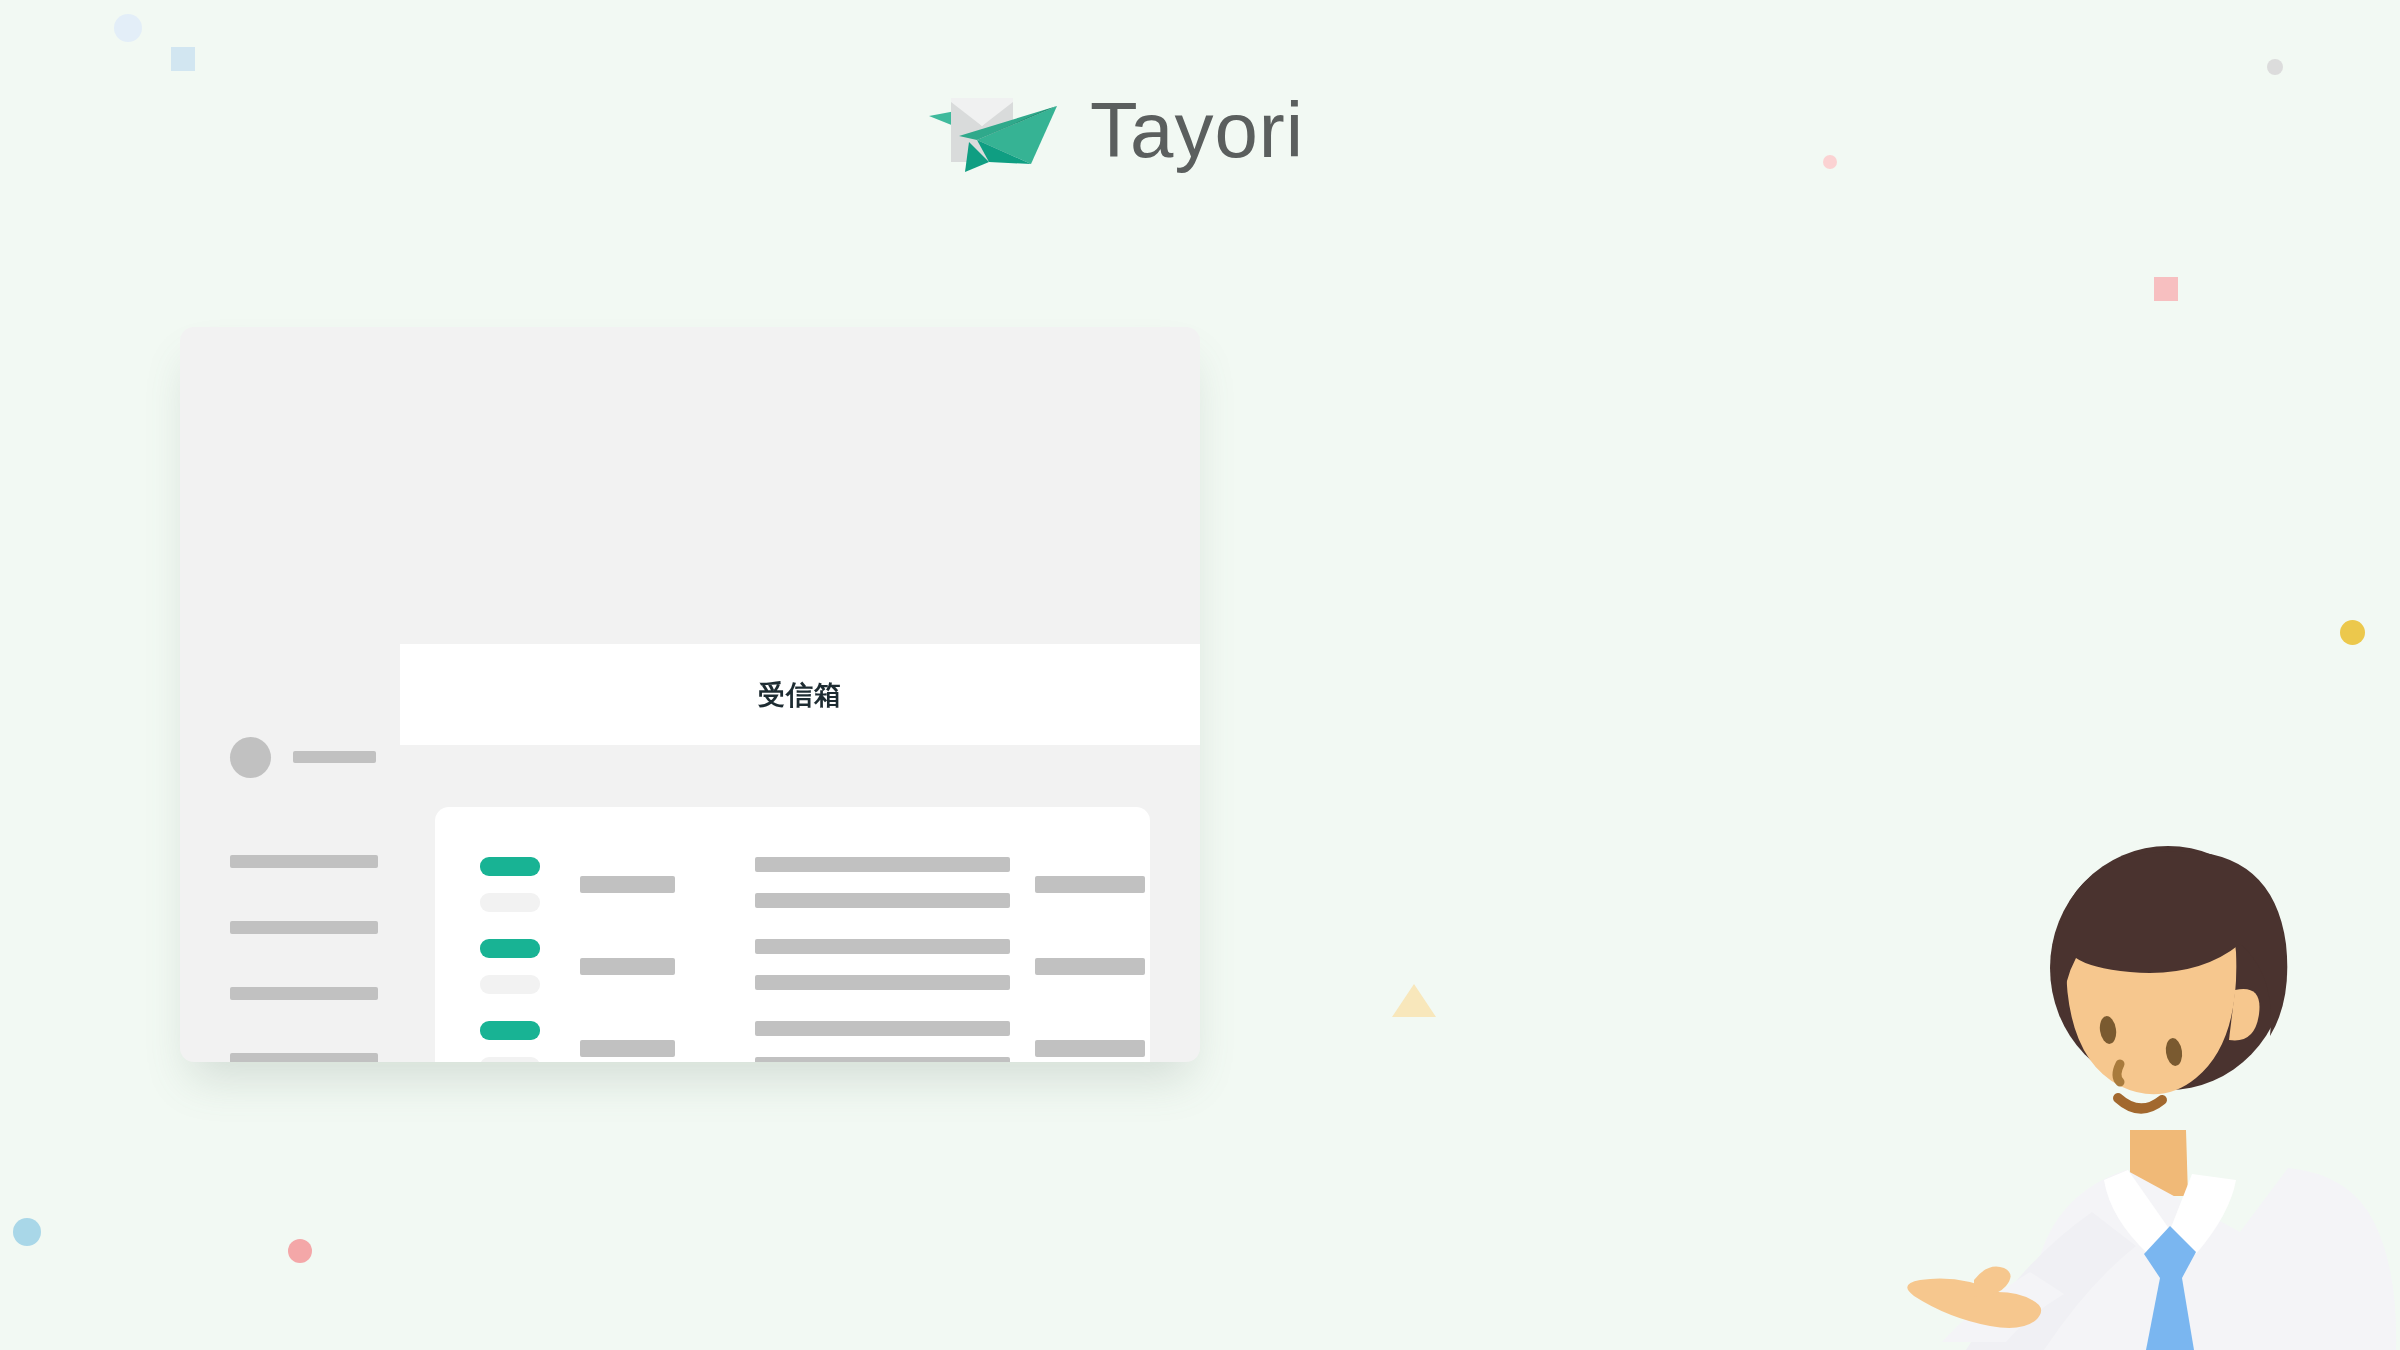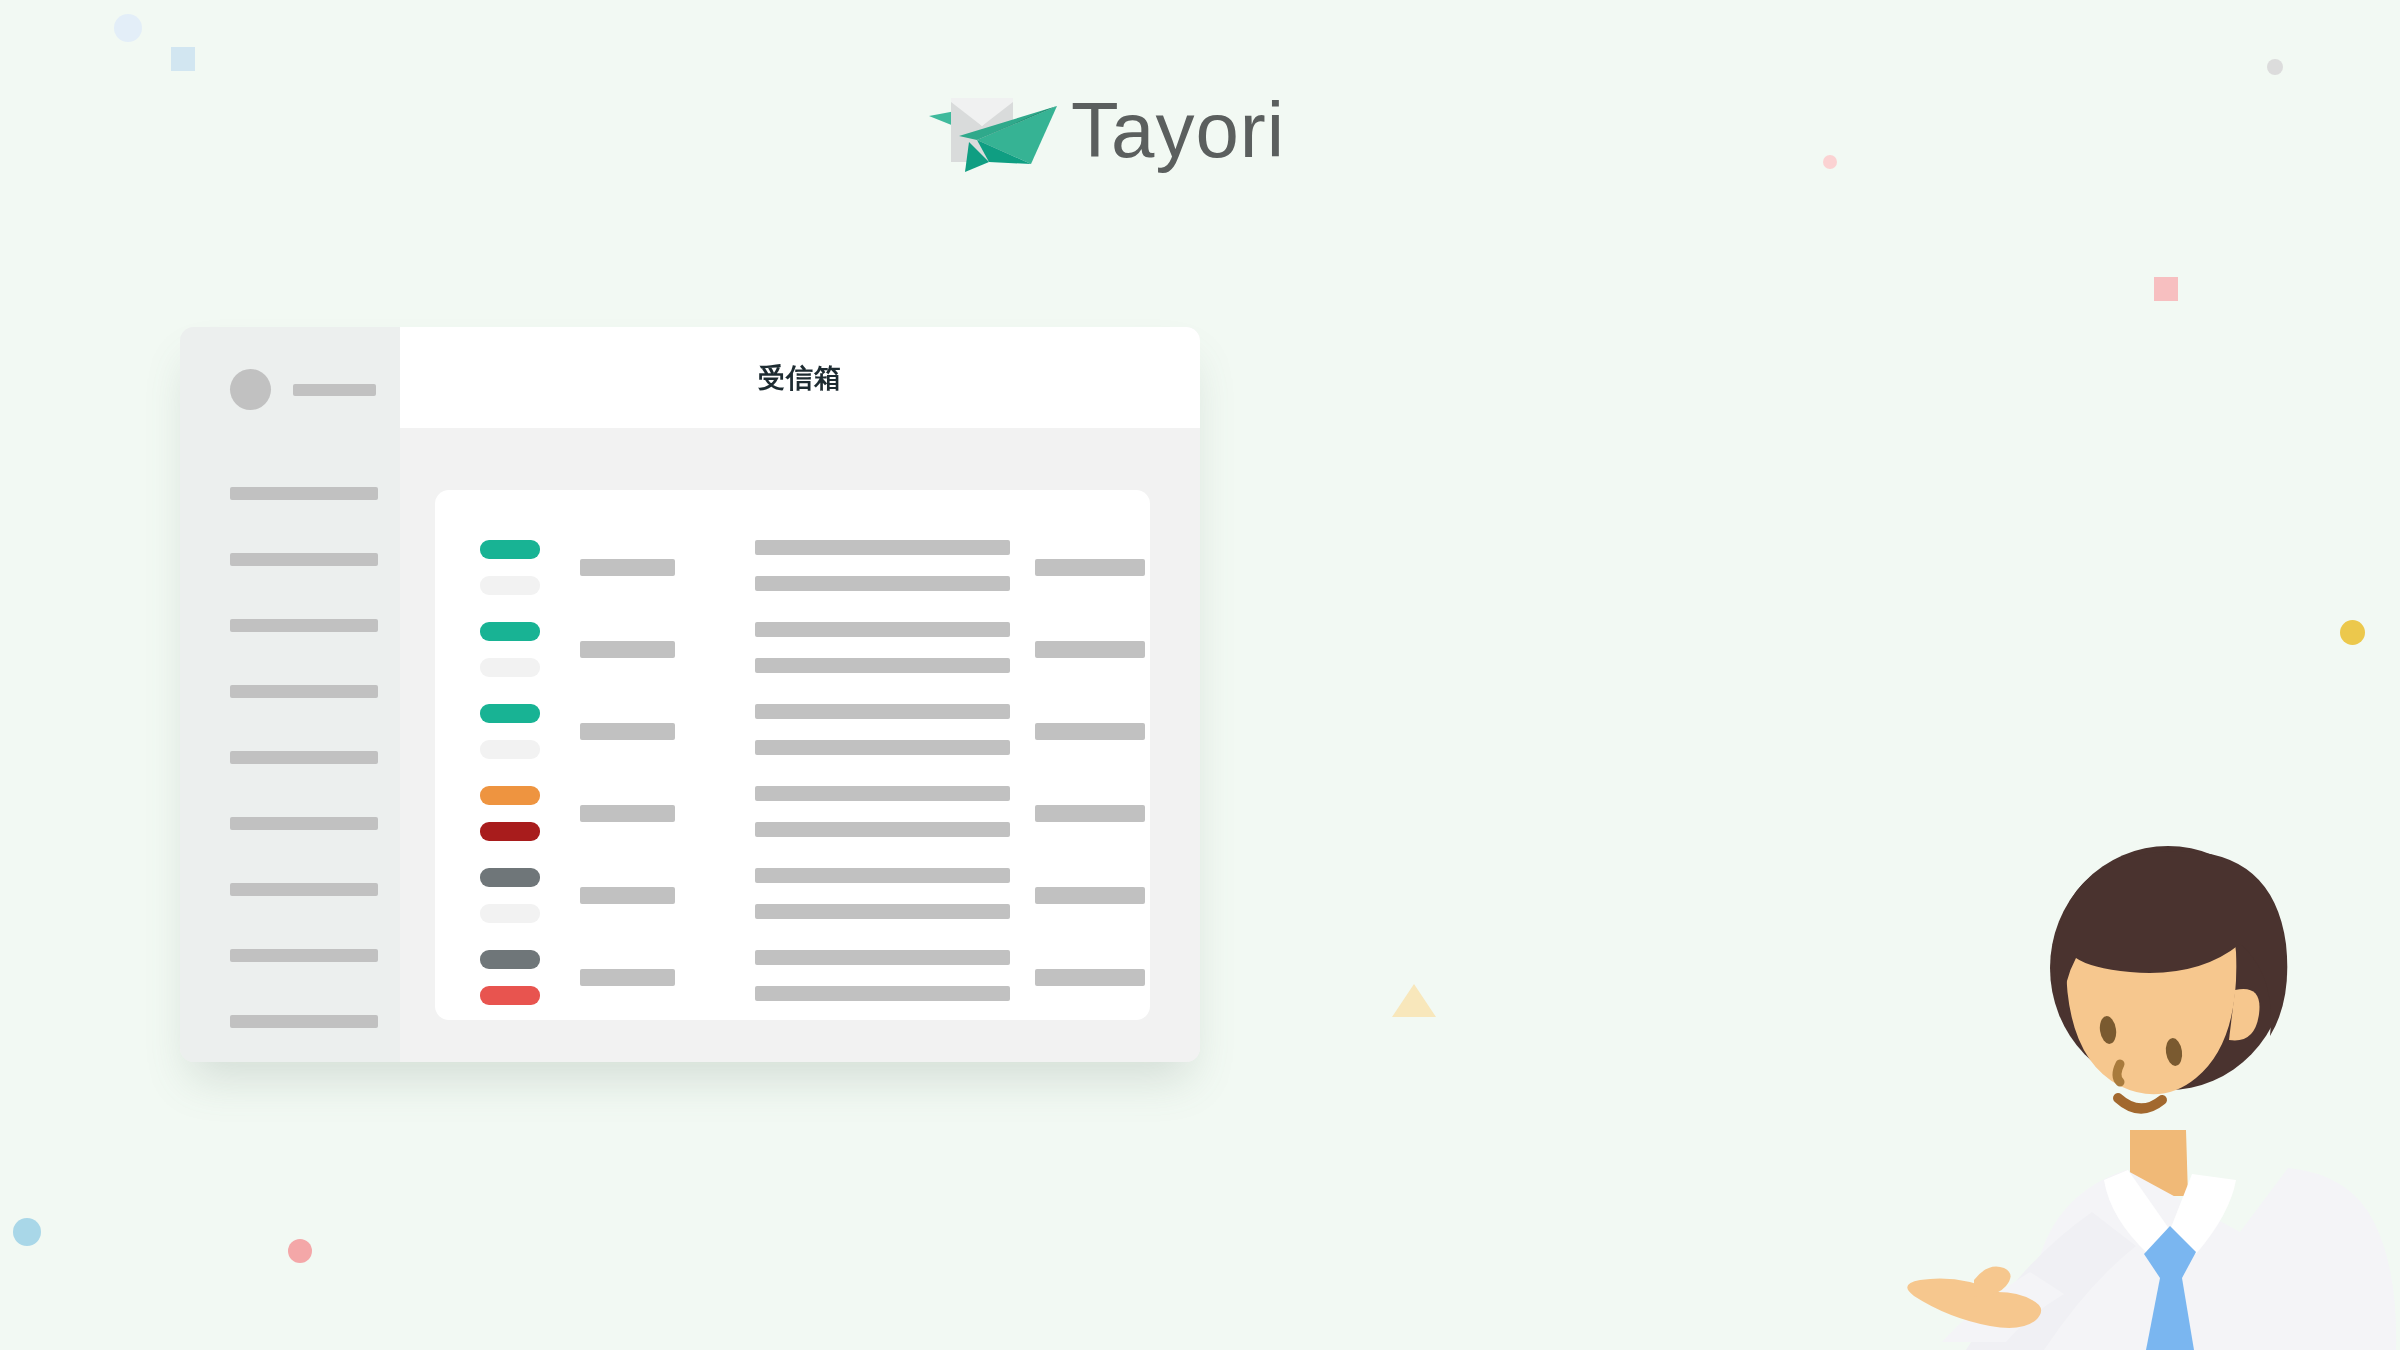--- a/index.html
+++ b/index.html
@@ -9,31 +9,32 @@
     font-family:"Liberation Sans","DejaVu Sans",sans-serif;
   }
   .stage{position:absolute;inset:0;}
 
   
   .deco{position:absolute;}
   .deco.circle{border-radius:50%;}
   .deco.tri{width:0;height:0;background:transparent;}
 
   
-  #logo{position:absolute;left:925;top:80px;display:flex;align-items:center;gap:11px;}
+  #logo{position:absolute;left:925;top:80px;display:flex;align-items:center;gap:30px;}
   #logo-mark{width:135px;height:100px;position:relative;}
   #logo-word{font-size:78px;color:#5b5f5e;letter-spacing:1px;line-height:1;font-weight:400;}
 
   
   #app-window{
     position:absolute;left:180px;top:327px;width:1020px;height:735px;
     border-radius:14px;overflow:hidden;
     background:#f2f2f2;
     box-shadow:0 26px 46px -10px rgba(90,115,100,.20);
     display:flex;
+    align-items:center;
   }
   #sidebar{
     width:220px;flex:0 0 220px;background:#ecefee;
     padding:0;position:relative;
   }
   #sidebar-profile{position:absolute;left:50px;top:42px;display:flex;align-items:center;gap:22px;}
   #avatar{width:41px;height:41px;border-radius:50%;background:#c1c1c1;}
   #sidebar-name{width:83px;height:12px;border-radius:2px;background:#c1c1c1;}
   #sidebar-nav{position:absolute;left:50px;top:160px;width:148px;}
   .nav-bar{height:13px;border-radius:2px;background:#c1c1c1;margin-bottom:53px;}

